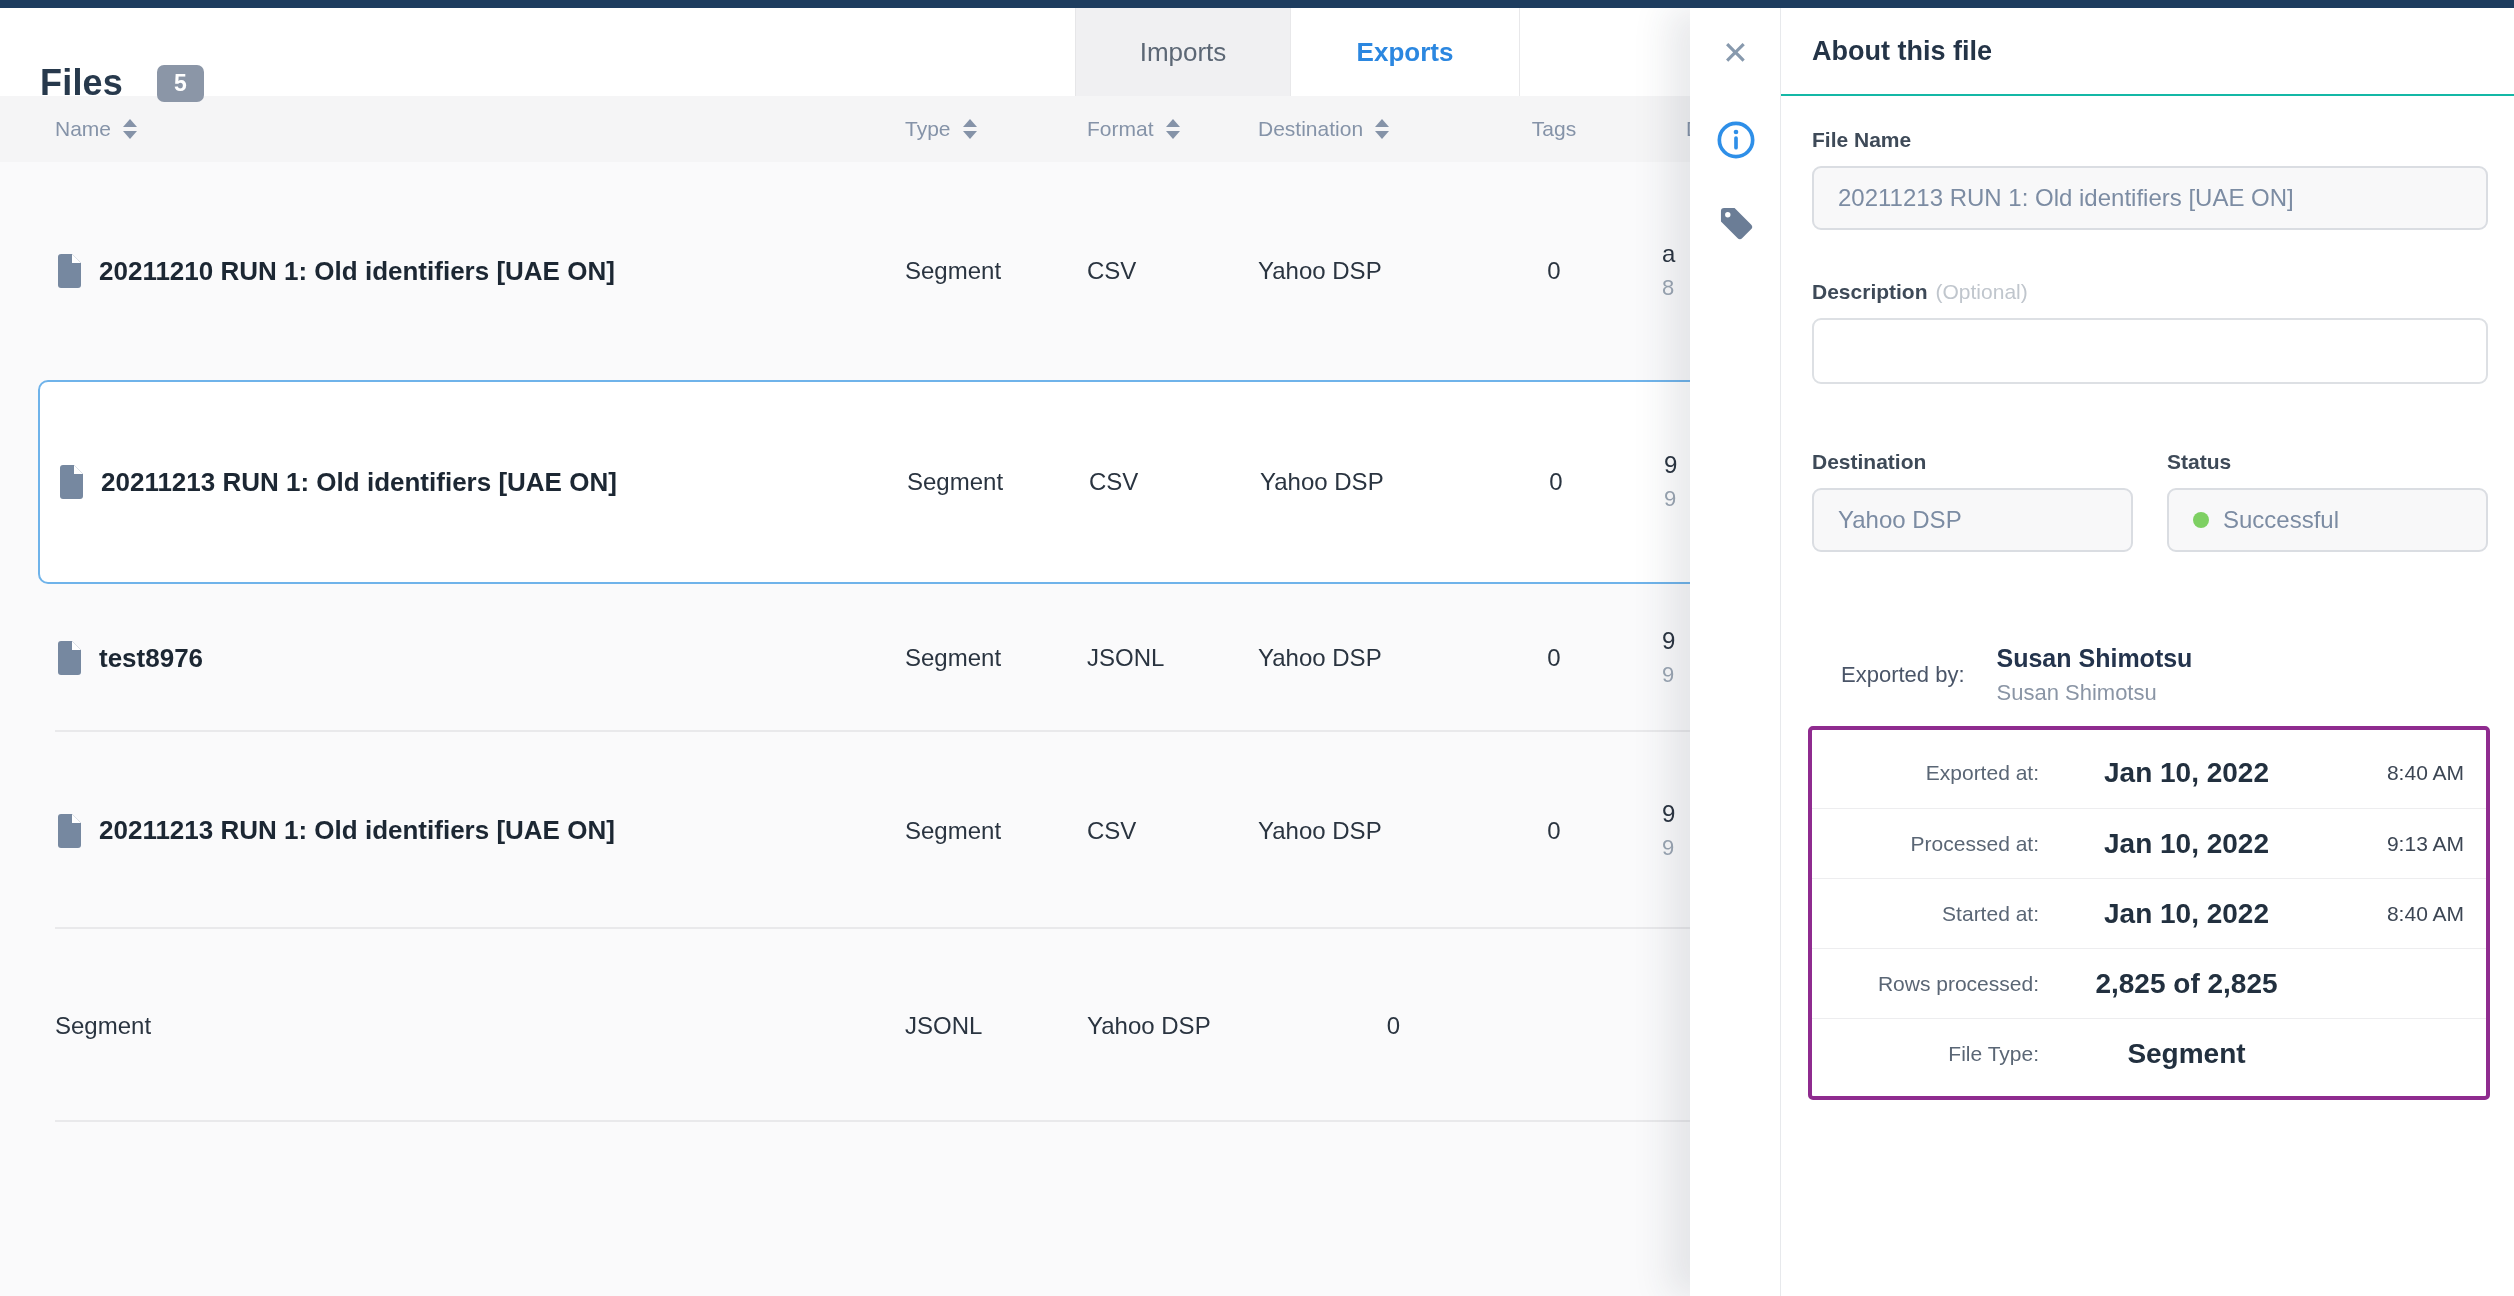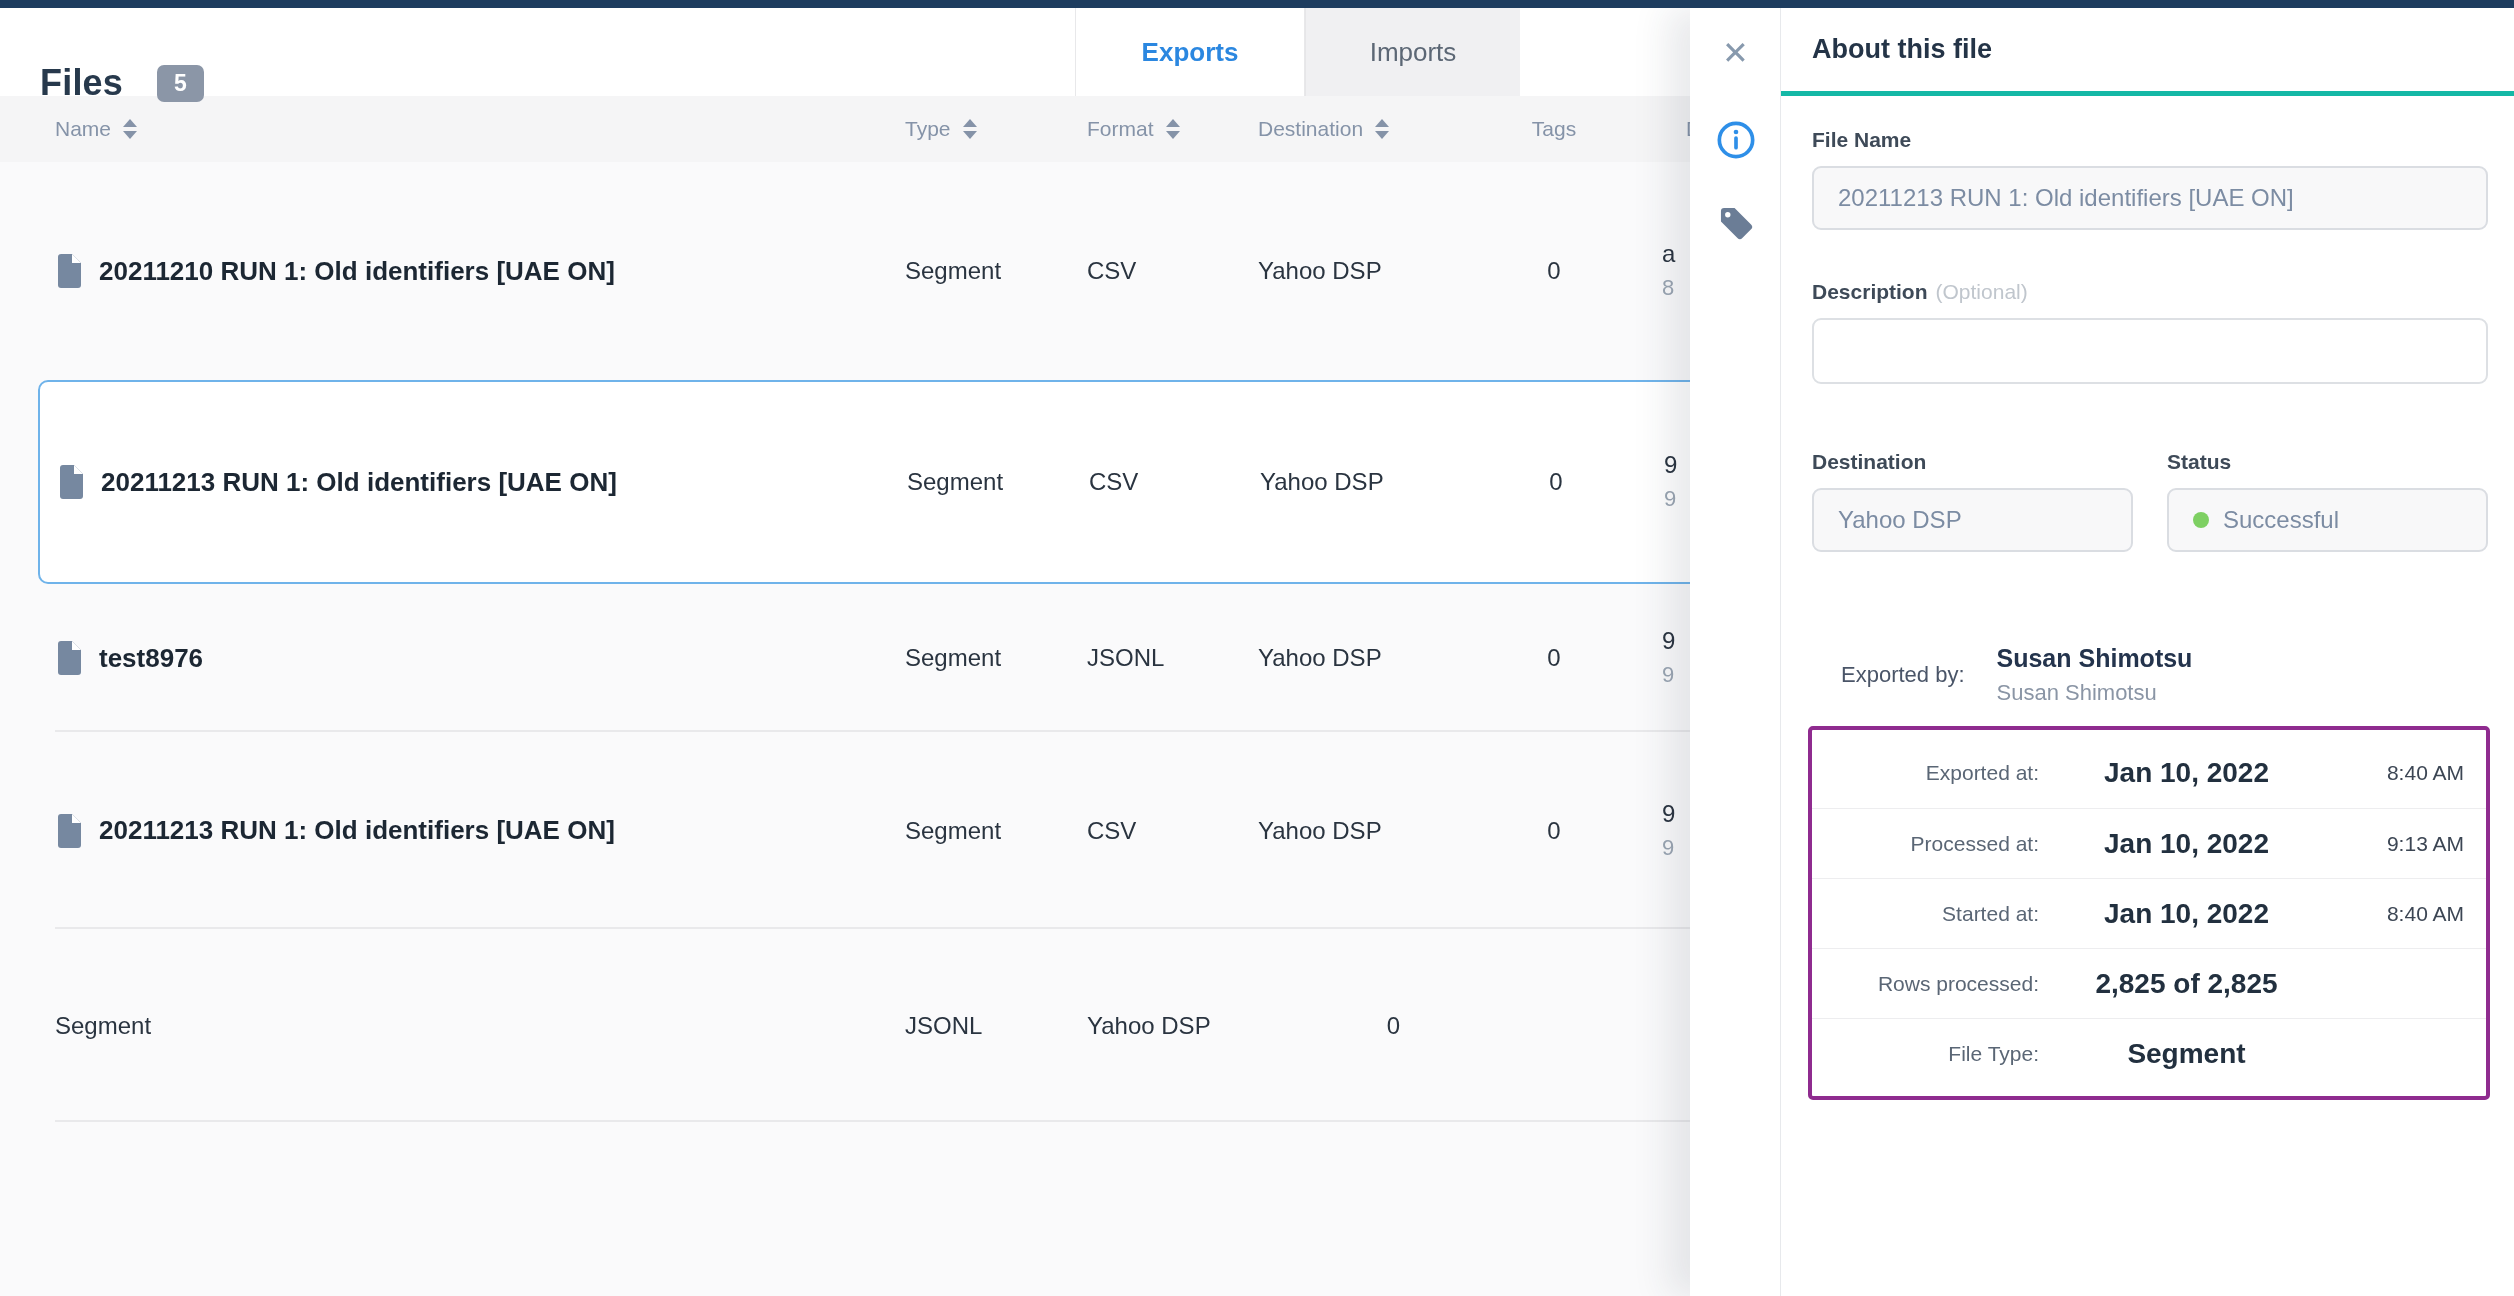--- a/index.html
+++ b/index.html
@@ -59,21 +59,21 @@
   
   .panel { position:absolute; left:1690px; top:8px; width:824px; height:1288px; background:#ffffff; z-index:50;
            box-shadow:-22px 0 34px rgba(40,50,70,.10); }
   .rail { position:absolute; left:0; top:0; width:91px; height:1288px; border-right:1px solid #e7e9ec; }
   .rail-close { position:absolute; left:0; top:20px; width:91px; height:50px; display:flex; align-items:center; justify-content:center;
                 font-size:32px; color:#8799ad; cursor:pointer; }
   .rail-info { position:absolute; left:0; top:112px; width:91px; display:flex; justify-content:center; cursor:pointer; }
   .rail-tag  { position:absolute; left:0; top:196px; width:91px; display:flex; justify-content:center; cursor:pointer; }
 
   .panel-content { position:absolute; left:91px; top:0; width:733px; height:1288px; }
-  .panel-header { height:88px; display:flex; align-items:center; padding-left:31px; border-bottom:5px solid #14b8a6; }
+  .panel-header { height:88px; display:flex; align-items:center; padding-left:31px; border-bottom:2px solid #14b8a6; }
   .panel-title { font-size:27px; font-weight:bold; color:#243447; }
   .panel-body { padding:0 26px 0 31px; }
 
   .field-label { margin-top:32px; font-size:21px; color:#3e4a58; font-weight:bold; }
   .field-label .opt { color:#c0c6cd; font-weight:normal; margin-left:8px; }
   .text-input { margin-top:14px; width:100%; height:64px; background:#f8f8f9; border:2px solid #dadde2; border-radius:9px;
                 font-size:24px; color:#7c8ca3; padding:0 24px; display:flex; align-items:center;
                 font-family:"Liberation Sans", sans-serif; }
   .desc-label { margin-top:50px; }
   .textarea { margin-top:14px; width:100%; height:66px; background:#ffffff; border:2px solid #dde0e4; border-radius:9px;
@@ -100,22 +100,22 @@
 <body>
 
 <div class="topbar"></div>
 
 <div class="header-band">
   <div class="title-wrap">
     <span class="page-title">Files</span>
     <span class="count-badge">5</span>
   </div>
   <div class="tabs">
+    <div class="tab imports">Imports</div>
     <div class="tab exports">Exports</div>
-    <div class="tab imports">Imports</div>
   </div>
 </div>
 
 <div class="table-header grid-cols">
   <div class="th">
     <span>Name</span>
     <span class="sort">
         <i class="up"></i>
         <i class="dn"></i>
       </span>

